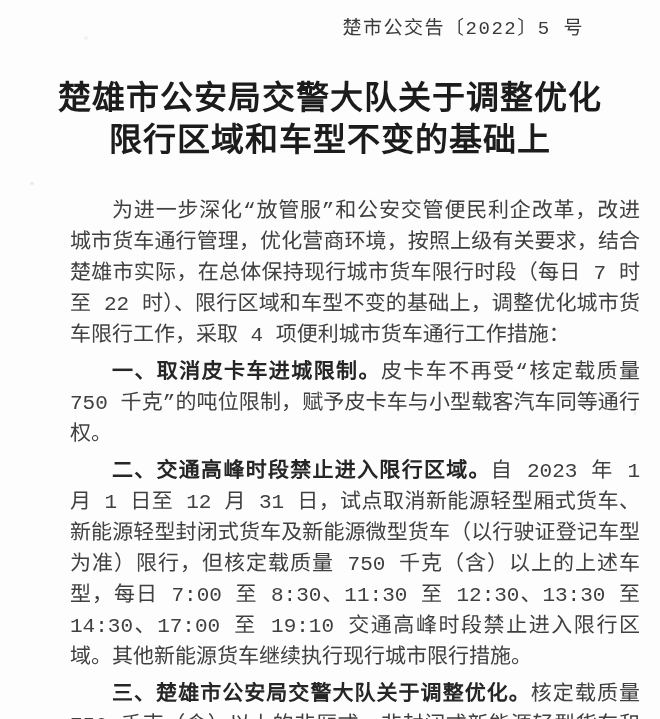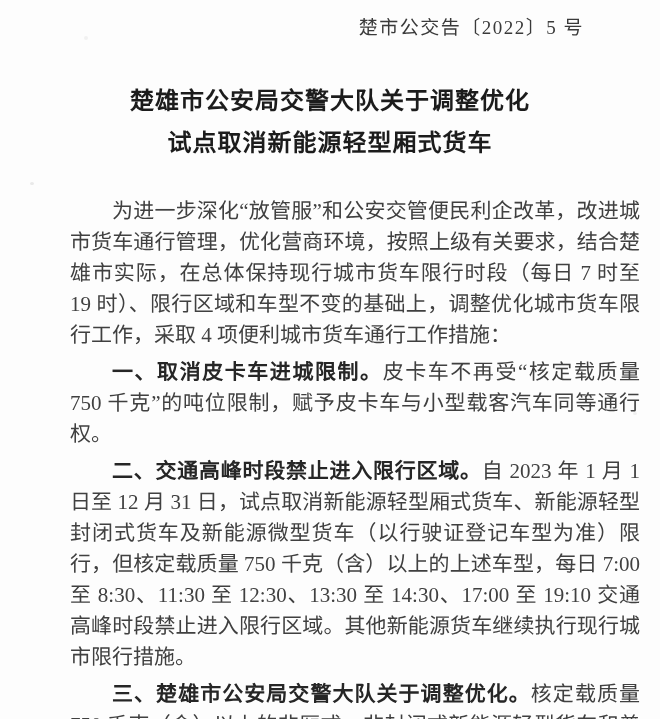--- a/index.html
+++ b/index.html
@@ -1,15 +1,15 @@
 <!DOCTYPE html>
 <html lang="zh-CN"><head>
 <meta charset="utf-8">
 <style>
-  * { margin: 0; padding: 0; box-sizing: border-box; }
+  * { margin: 0; padding: 0; box-sizing: border-box; font-family: Liberation Mono, monospace; }
   html, body { background: #ffffff; }
   body {
     width: 660px; height: 719px;
     overflow: hidden;
     font-family: "Liberation Serif", "DejaVu Serif", serif;
   }
   .page {
     position: relative;
     width: 660px; height: 719px;
     background: #fdfdfd;
@@ -20,21 +20,21 @@
     position: absolute;
     top: 12px;
     right: 76px;
     font-size: 19px;
     letter-spacing: 1.5px;
     color: #3a3a3a;
   }
   .title {
     margin-top: 80px;
     text-align: center;
-    font-size: 24px;
+    font-size: 33px;
     font-weight: 700;
     color: #1c1c1c;
     line-height: 42px;
     letter-spacing: 1px;
   }
   .title-line { display: block; }
   .doc-body {
     margin: 32px 20px 0 70px;
     font-size: 21px;
     line-height: 31px;
@@ -69,26 +69,26 @@
 
   <span class="speck s1"></span>
   <span class="speck s2"></span>
   <span class="speck s3"></span>
   <span class="speck s4"></span>
 
   <div class="doc-number">楚市公交告〔2022〕5 号</div>
 
   <h1 class="title">
     <span class="title-line">楚雄市公安局交警大队关于调整优化</span>
-    <span class="title-line">试点取消新能源轻型厢式货车</span>
+    <span class="title-line">限行区域和车型不变的基础上</span>
   </h1>
 
   <div class="doc-body">
 
-    <p class="para"><span>为进一步深化“放管服”和公安交管便民利企改革，改进城市货车通行管理，优化营商环境，按照上级有关要求，结合楚雄市实际，在总体保持现行城市货车限行时段（每日 7 时至 19 时）、限行区域和车型不变的基础上，调整优化城市货车限行工作，采取 4 项便利城市货车通行工作措施：</span></p>
+    <p class="para"><span>为进一步深化“放管服”和公安交管便民利企改革，改进城市货车通行管理，优化营商环境，按照上级有关要求，结合楚雄市实际，在总体保持现行城市货车限行时段（每日 7 时至 22 时）、限行区域和车型不变的基础上，调整优化城市货车限行工作，采取 4 项便利城市货车通行工作措施：</span></p>
 
     <p class="para"><span class="lead">一、取消皮卡车进城限制。</span><span>皮卡车不再受“核定载质量 750 千克”的吨位限制，赋予皮卡车与小型载客汽车同等通行权。</span></p>
 
     <p class="para"><span class="lead">二、交通高峰时段禁止进入限行区域。</span><span>自 2023 年 1 月 1 日至 12 月 31 日，试点取消新能源轻型厢式货车、新能源轻型封闭式货车及新能源微型货车（以行驶证登记车型为准）限行，但核定载质量 750 千克（含）以上的上述车型，每日 7:00 至 8:30、11:30 至 12:30、13:30 至 14:30、17:00 至 19:10 交通高峰时段禁止进入限行区域。其他新能源货车继续执行现行城市限行措施。</span></p>
 
     <p class="para"><span class="lead">三、楚雄市公安局交警大队关于调整优化。</span><span>核定载质量 750 千克（含）以上的非厢式、非封闭式新能源轻型货车和普通轻型货车，确实因城市配送等需要进入限行区域的，可通过“交管</span></p>
 
   </div>
 </div>
 

